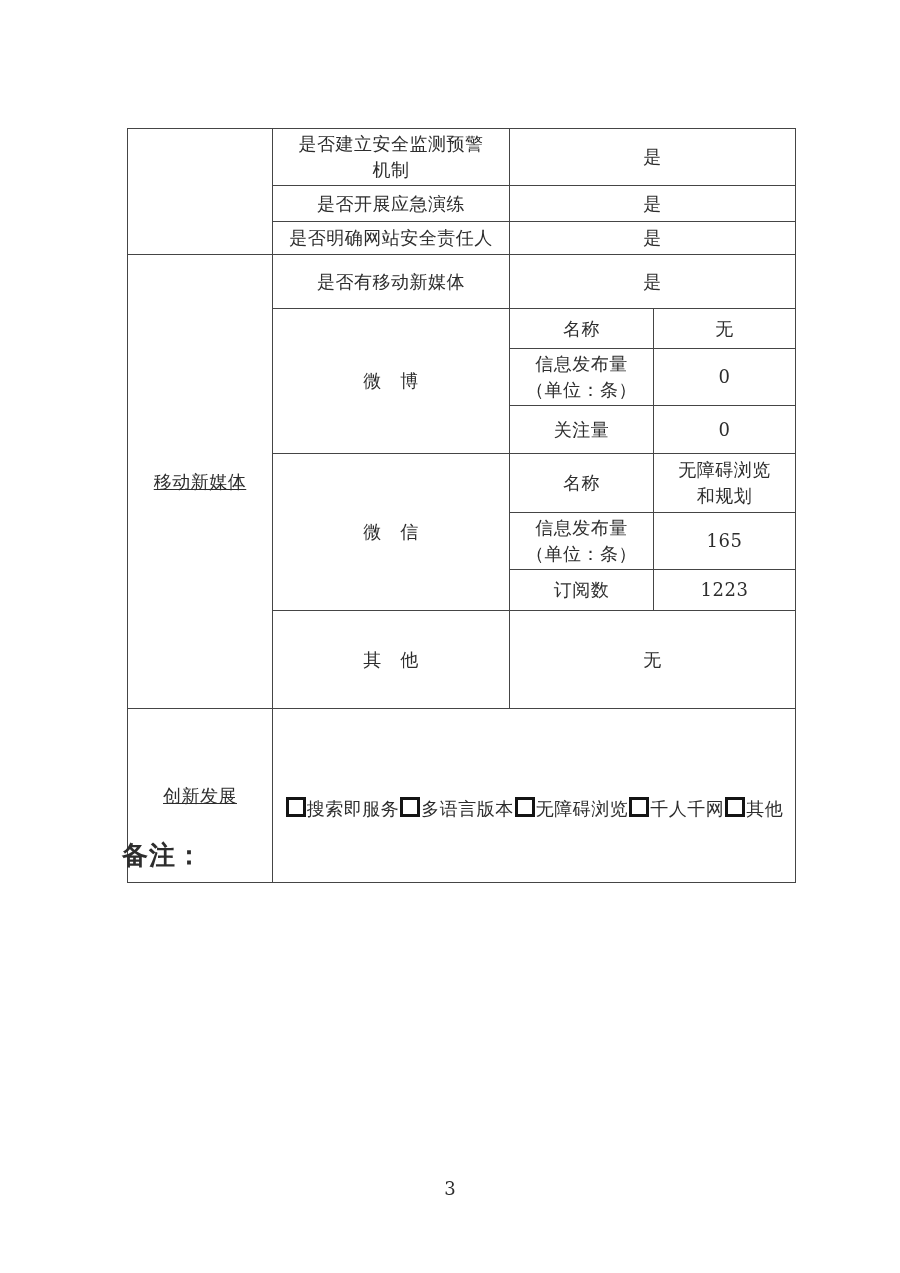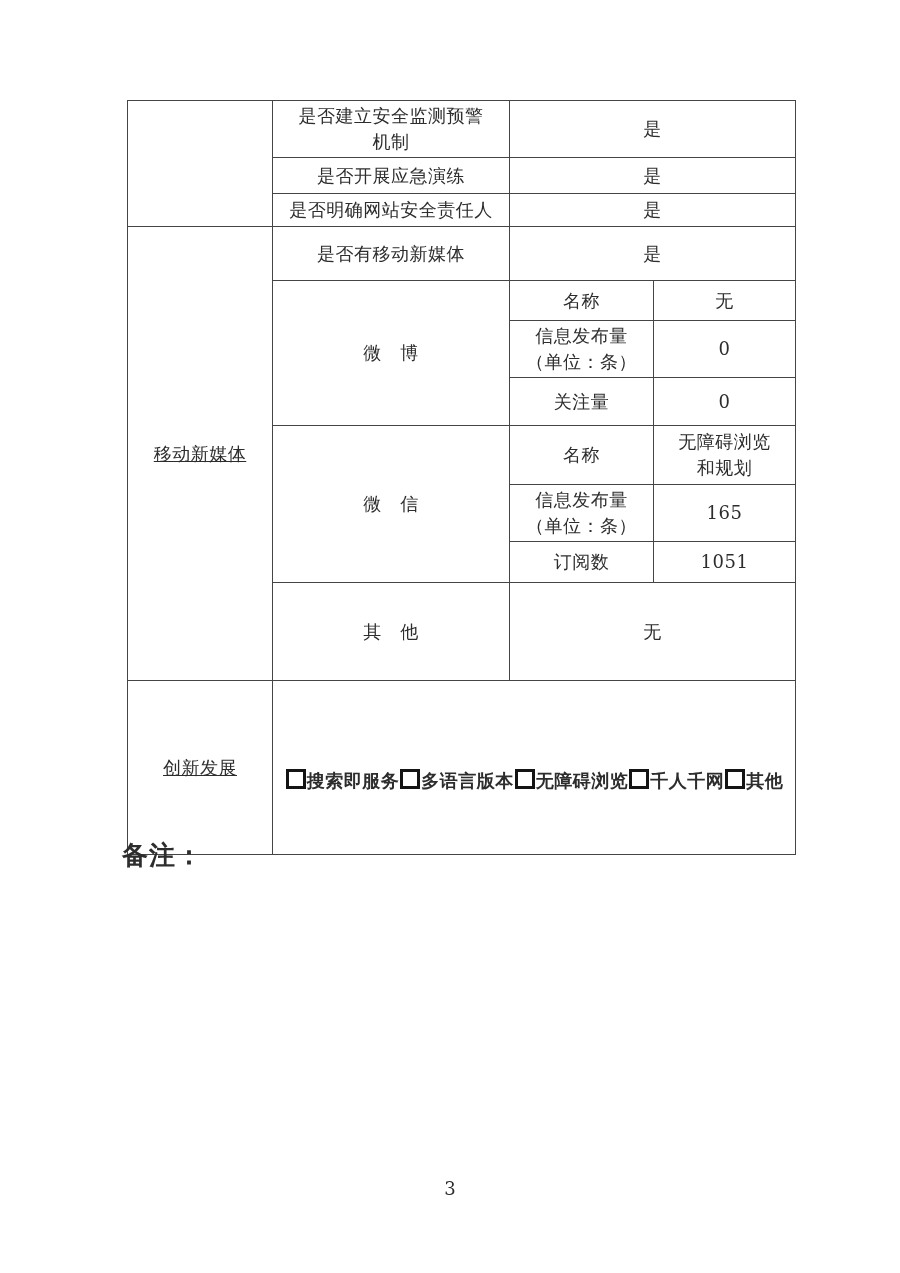--- a/index.html
+++ b/index.html
@@ -5,35 +5,35 @@
   html, body { margin: 0; padding: 0; }
   body {
     width: 900px; height: 1273px;
     background: #ffffff;
     font-family: "DejaVu Serif", "Liberation Serif", serif;
     color: #2d2d2d;
   }
   .page { position: relative; width: 900px; height: 1273px; overflow: hidden; }
 
   table.report {
-    position: absolute; left: 127px; top: 100px;
+    position: absolute; left: 127px; top: 128px;
     width: 668px;
     border-collapse: collapse; table-layout: fixed;
   }
   table.report td {
     border: 1px solid #454545;
     text-align: center; vertical-align: middle;
     font-size: 18px; line-height: 26px;
     padding: 2px 4px; box-sizing: border-box;
     white-space: pre-line;
     letter-spacing: 0.5px;
   }
   td.section-cell { letter-spacing: 1px; text-decoration: underline; }
 
-  .opts-line { white-space: nowrap; font-size: 18px; letter-spacing: 0.5px; font-weight: bold; }
+  .opts-line { white-space: nowrap; font-size: 18px; letter-spacing: 0.5px; }
   .opt { white-space: nowrap; }
   .cb {
     display: inline-block; width: 14px; height: 14px;
     border: 3px solid #141414; background: #ffffff;
     vertical-align: -2px; margin: 0 1px 0 1px;
   }
 
   .notes {
     position: absolute; left: 122px; top: 838px;
     font-size: 26px; font-weight: 700; letter-spacing: 1px;
@@ -98,21 +98,21 @@
         <td>无障碍浏览
 和规划</td>
       </tr>
       <tr style="height:48px">
         <td>信息发布量
 （单位：条）</td>
         <td>165</td>
       </tr>
       <tr style="height:41px">
         <td>订阅数</td>
-        <td>1051</td>
+        <td>1223</td>
       </tr>
 
       <tr style="height:98px">
         <td>其　他</td>
         <td colspan="2">无</td>
       </tr>
 
       <tr style="height:174px">
         <td class="section-cell">创新发展</td>
         <td colspan="3">

